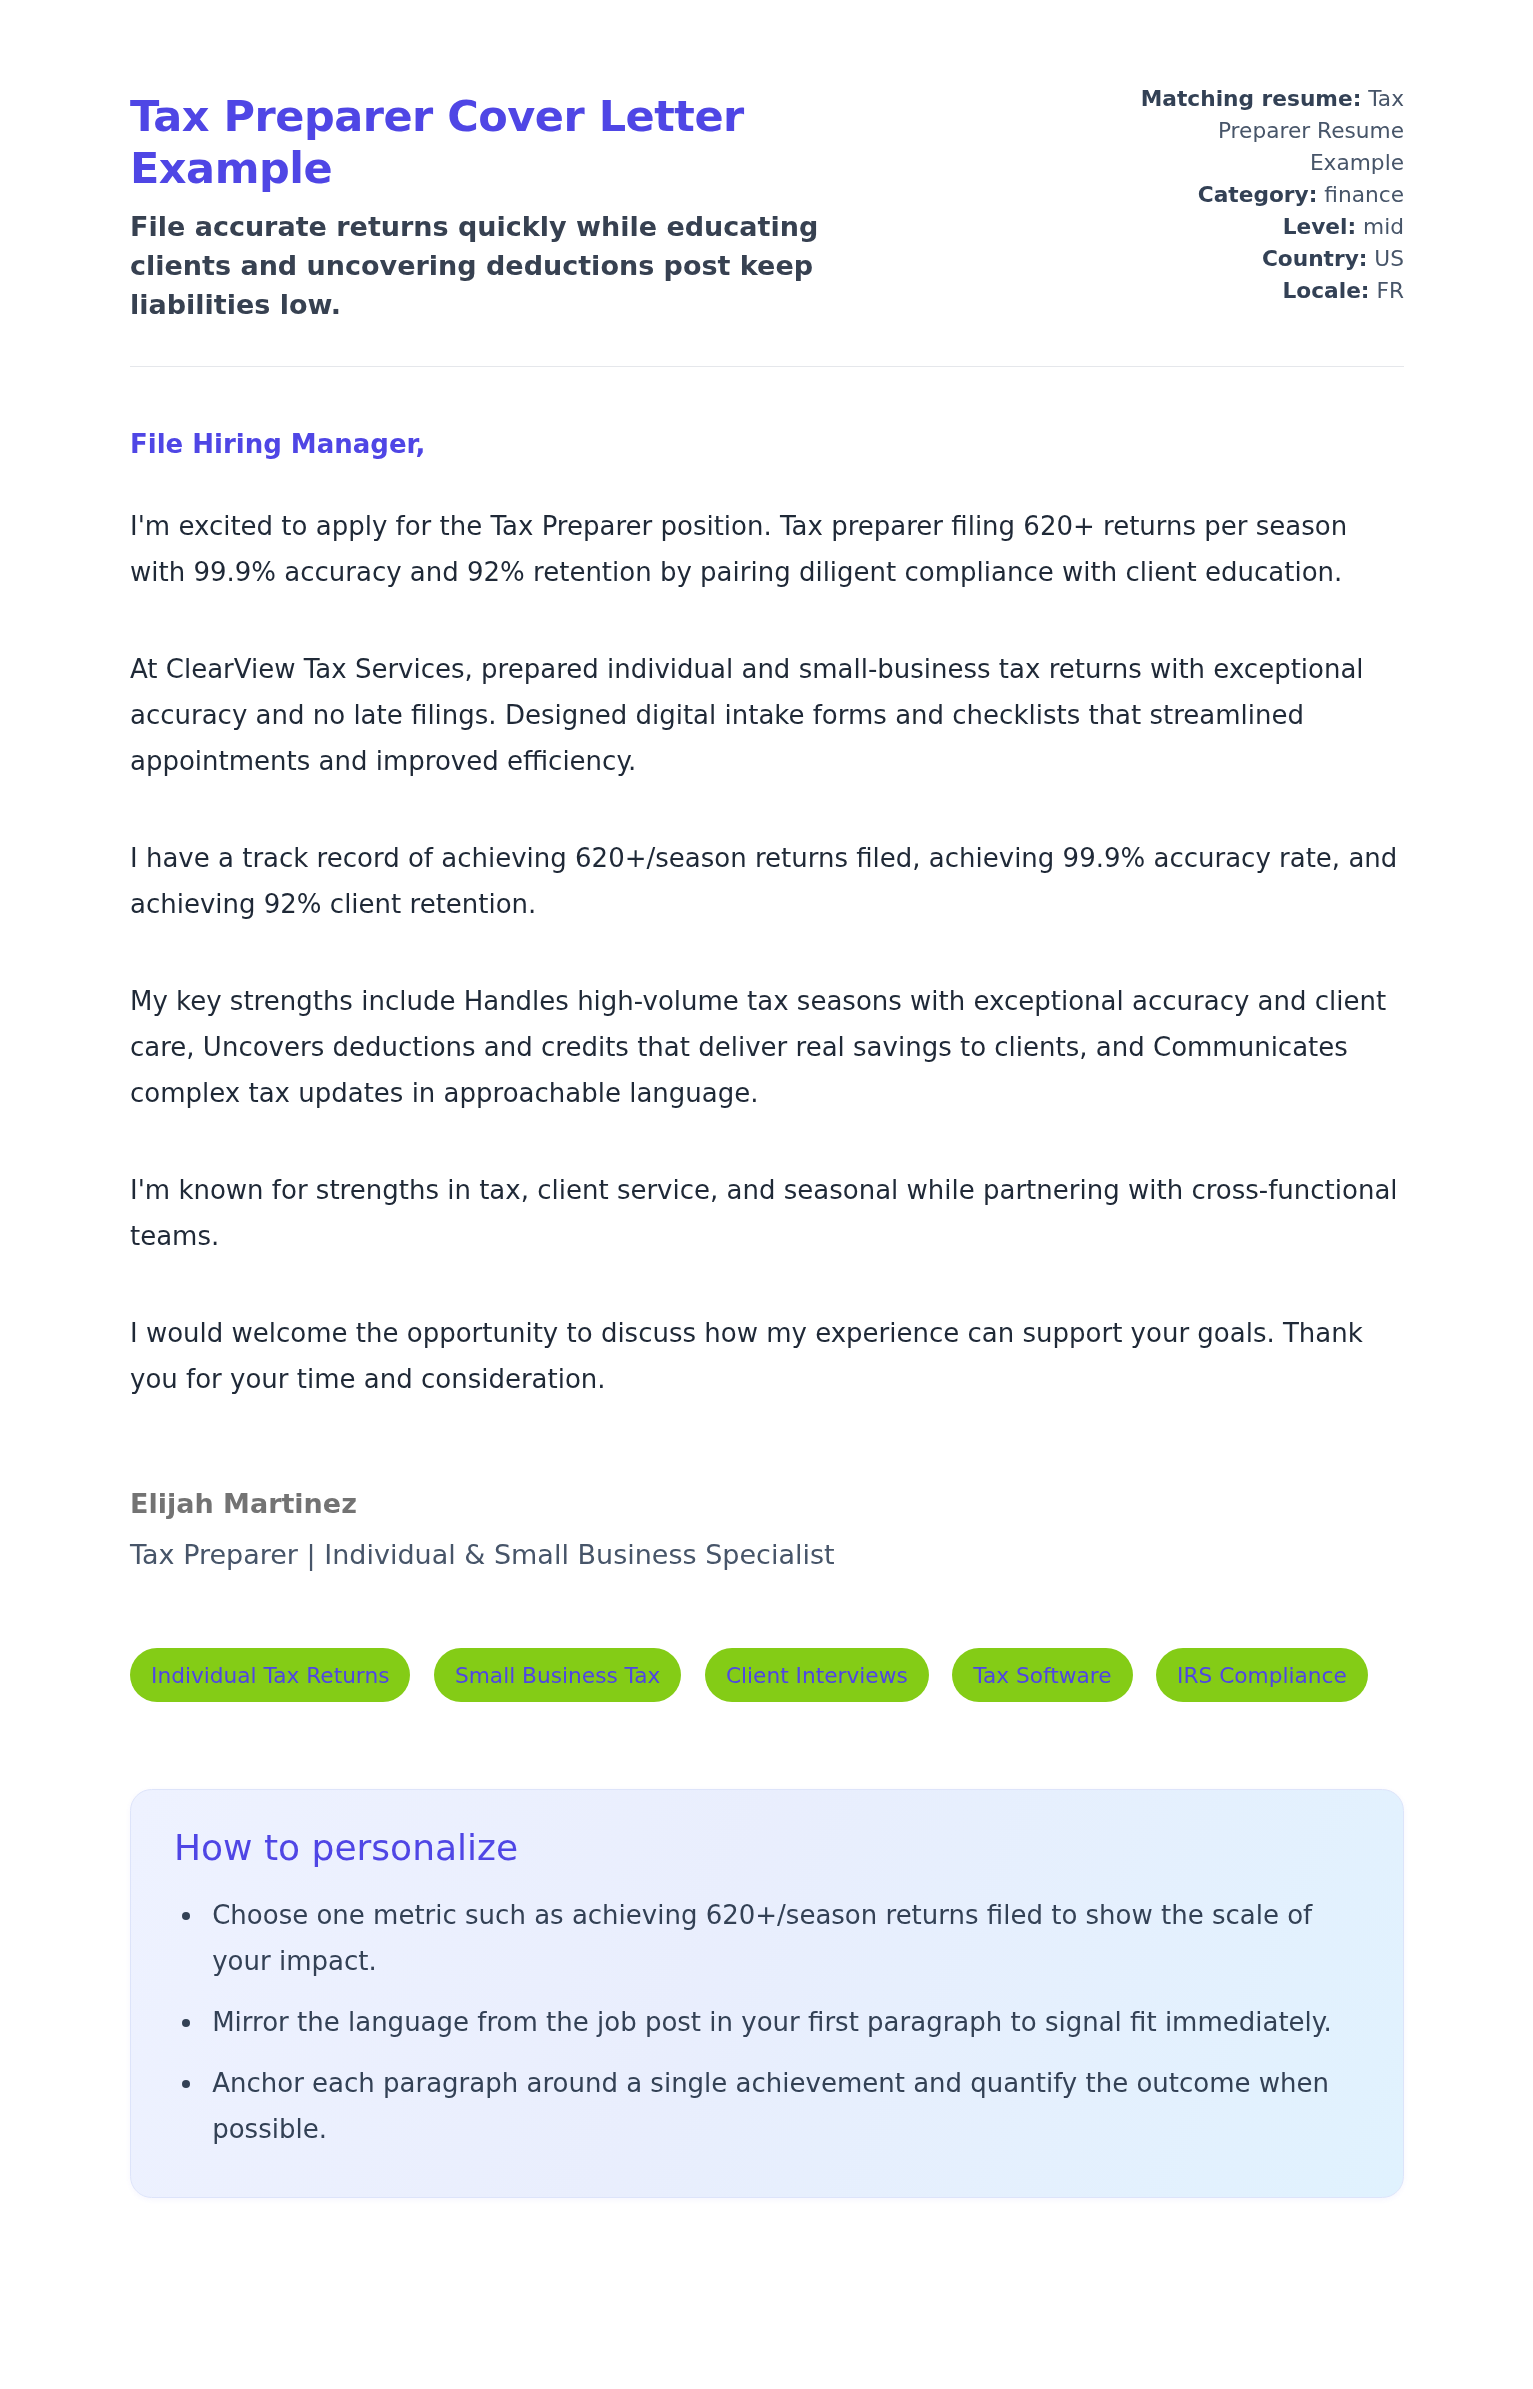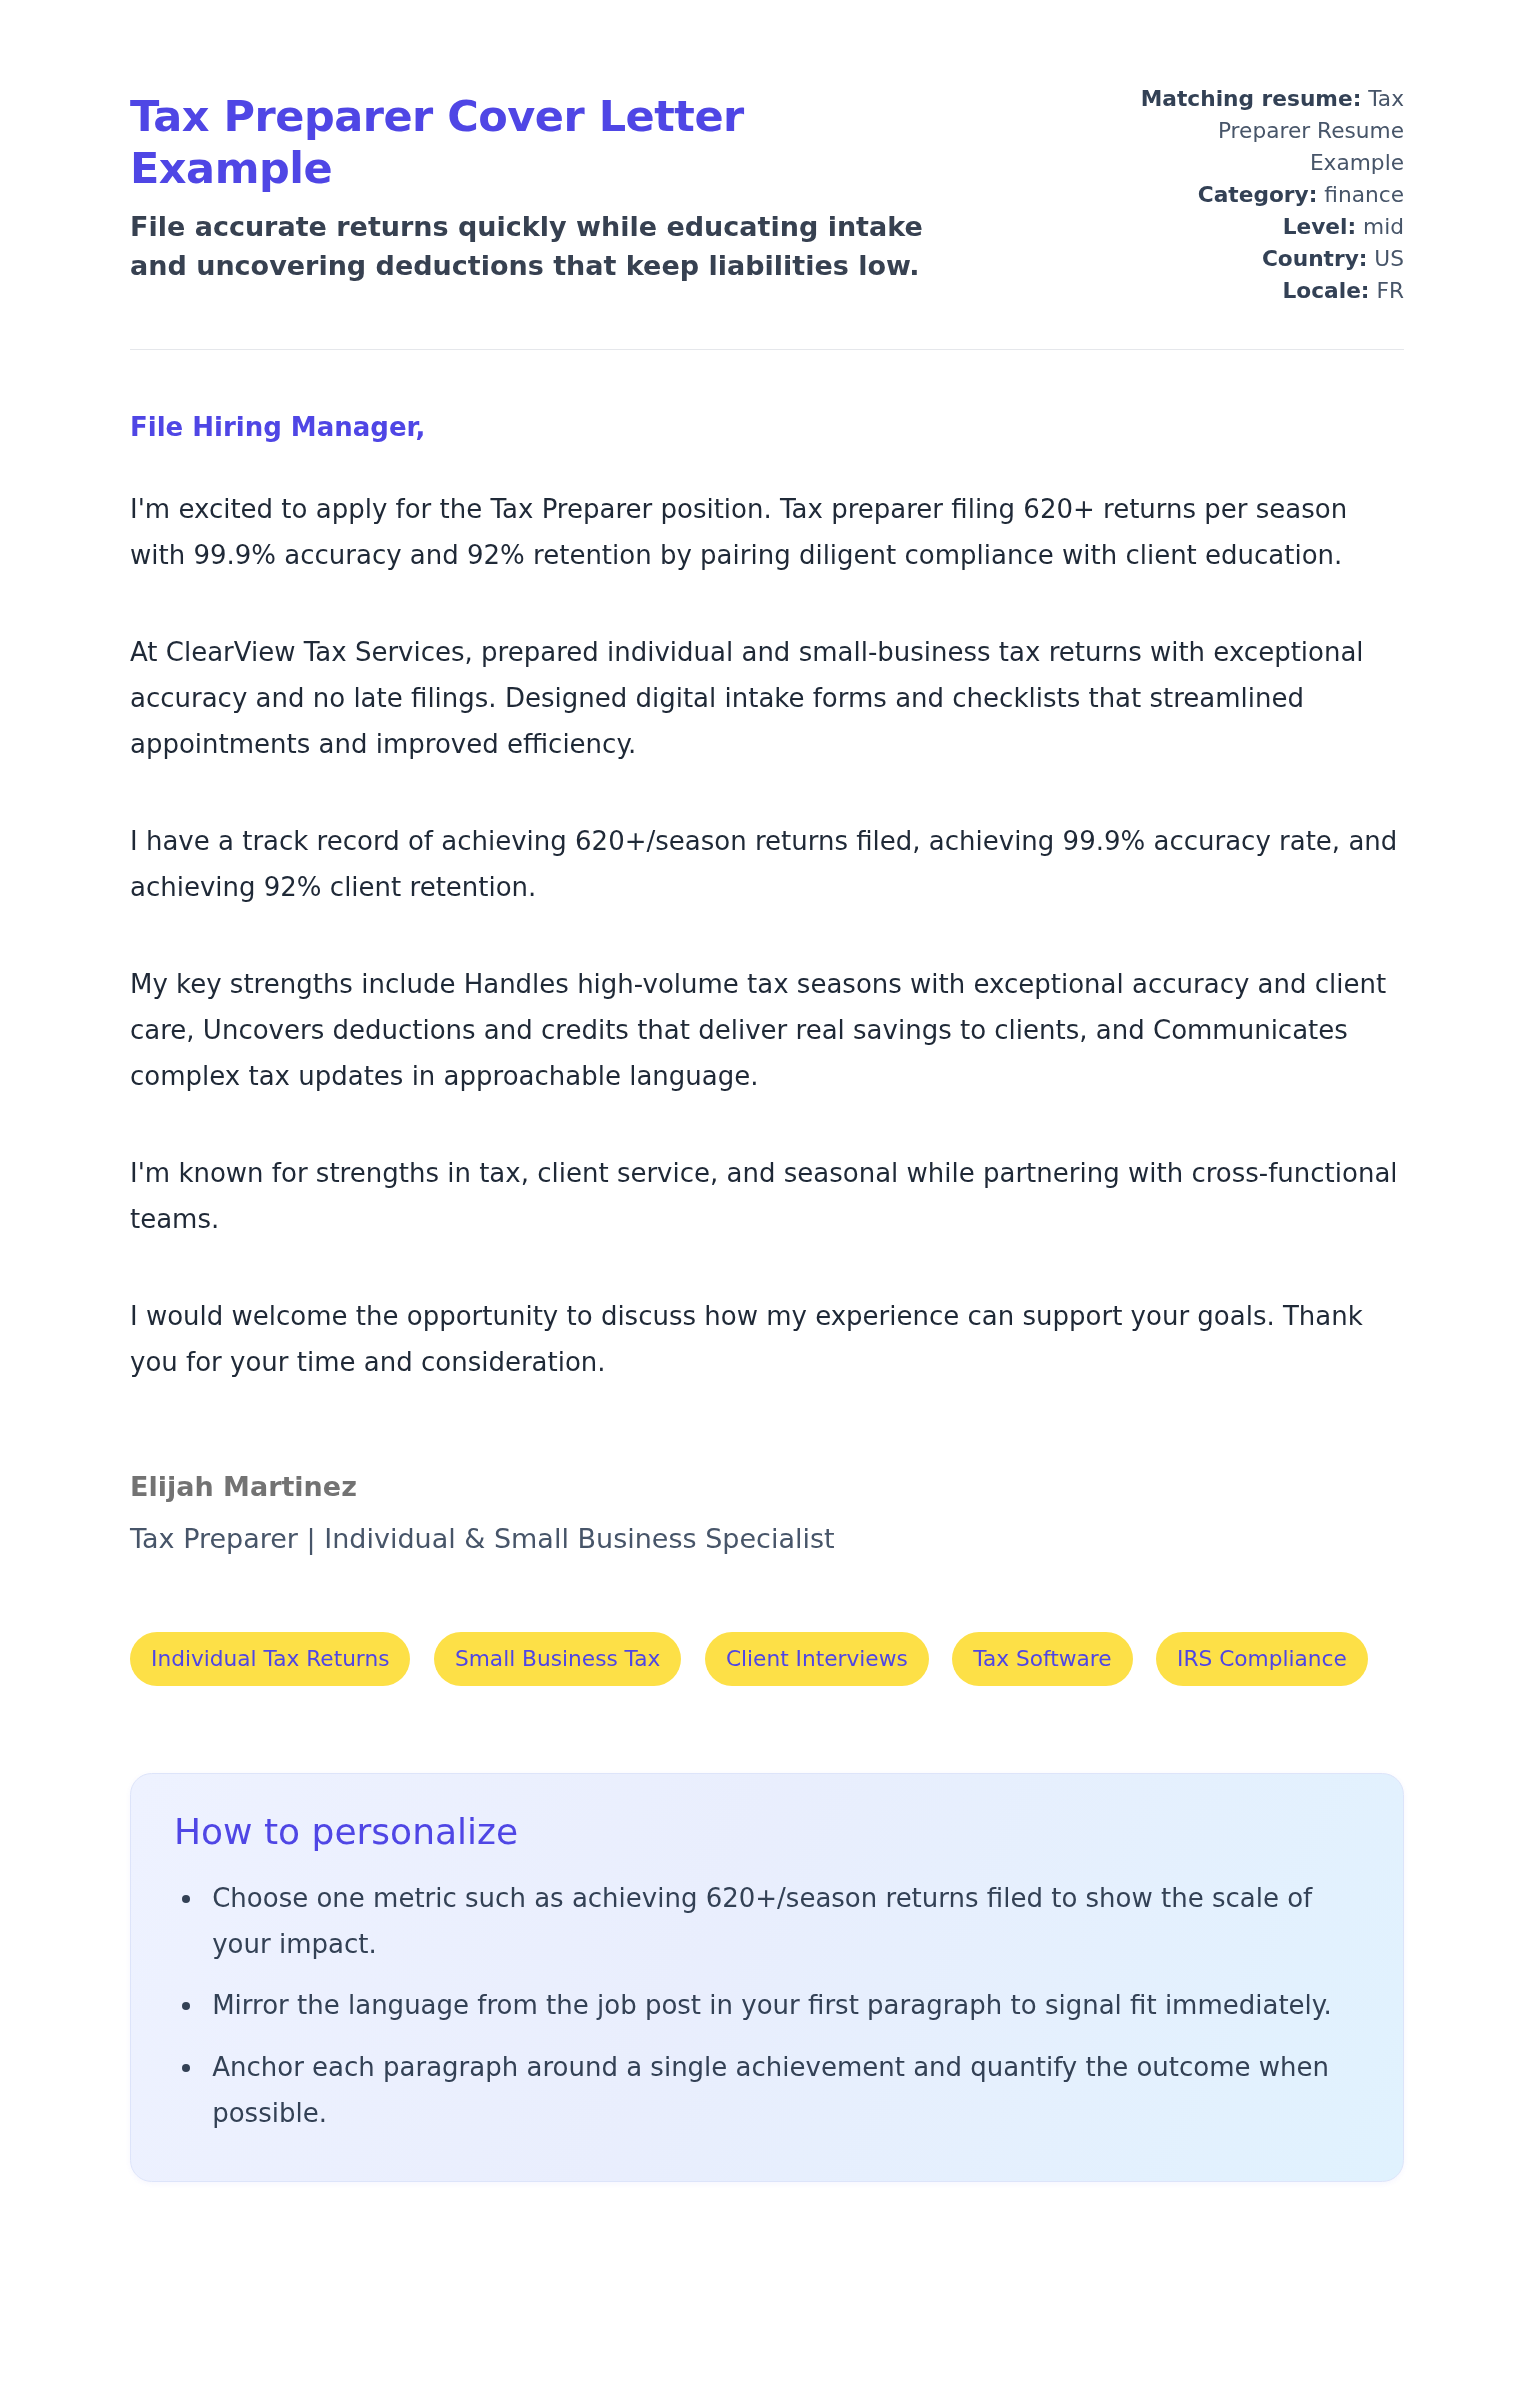--- a/index.html
+++ b/index.html
@@ -93,21 +93,21 @@
 
   
   .tags {
     margin-top: 74px;
     display: flex;
     flex-wrap: wrap;
     gap: 23.5px;
   }
   .tag {
     display: inline-block;
-    background: #fde047;
+    background: #84cc16;
     color: #4f46e5;
     font-size: 21.7px;
     line-height: 27px;
     padding: 13.5px 21px;
     border-radius: 9023px;
     white-space: nowrap;
   }
 
   
   .personalize {
@@ -139,21 +139,21 @@
 </style>
 </head>
 <body>
 
 <div class="page">
   <div class="content">
 
     <header class="header">
       <div class="header-left">
         <h1 class="title">Tax Preparer Cover Letter Example</h1>
-        <p class="subtitle">File accurate returns quickly while educating intake and uncovering deductions that keep liabilities low.</p>
+        <p class="subtitle">File accurate returns quickly while educating clients and uncovering deductions post keep liabilities low.</p>
       </div>
       <aside class="meta">
 
           <div class="meta-row"><span class="meta-label">Matching resume:</span> <span class="meta-value">Tax Preparer Resume Example</span></div>
 
           <div class="meta-row"><span class="meta-label">Category:</span> <span class="meta-value">finance</span></div>
 
           <div class="meta-row"><span class="meta-label">Level:</span> <span class="meta-value">mid</span></div>
 
           <div class="meta-row"><span class="meta-label">Country:</span> <span class="meta-value">US</span></div>

